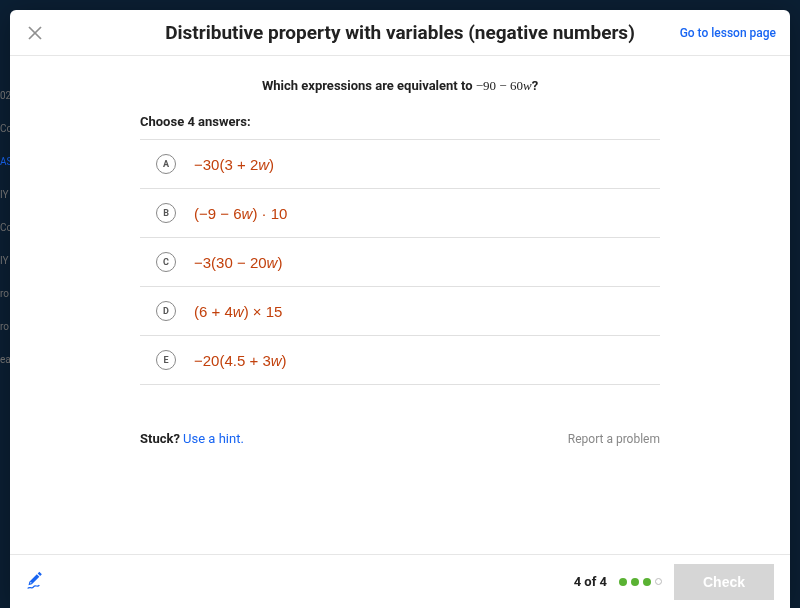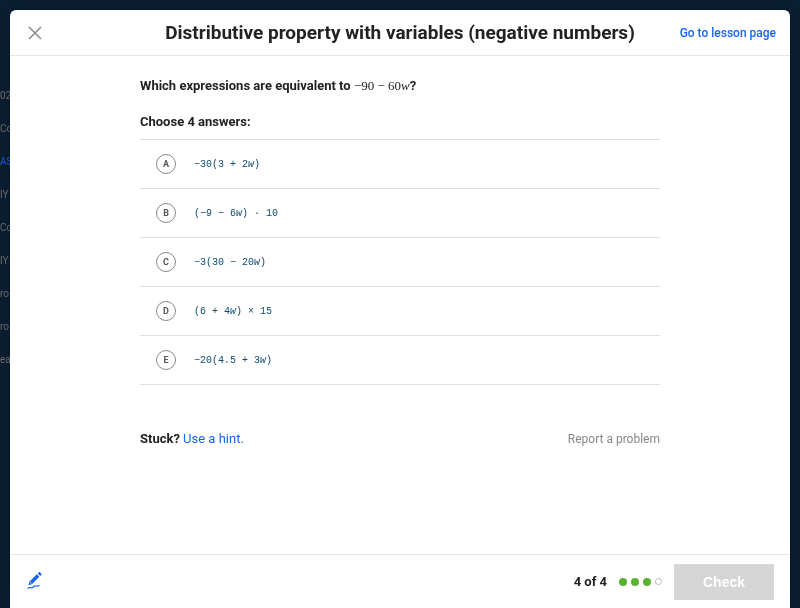--- a/index.html
+++ b/index.html
@@ -61,20 +61,21 @@
     flex: 1;
     overflow: auto;
     padding: 22px 130px 20px 130px;
   }
 
   .question {
     font-size: 13px;
     font-weight: 700;
     color: #222;
     margin-bottom: 20px;
+    text-align: center;
   }
   .question .math { font-family: "Times New Roman", serif; font-weight: 400; font-style: normal; }
   .math-var { font-style: italic; }
 
   .choose {
     font-size: 13px;
     font-weight: 700;
     color: #222;
     margin-bottom: 10px;
   }
@@ -95,23 +96,23 @@
     display: flex;
     align-items: center;
     justify-content: center;
     font-size: 9px;
     font-weight: 700;
     color: #555;
     margin-right: 18px;
     flex-shrink: 0;
   }
   .answer-expr {
-    font-family: Liberation Mono, monospace;
-    font-size: 10px;
-    color: #0c4a6e;
+    font-family: Liberation Sans, sans-serif;
+    font-size: 15px;
+    color: #c2410c;
   }
 
   .footer-hints {
     margin-top: 46px;
     display: flex;
     justify-content: space-between;
     align-items: center;
     font-size: 13px;
   }
   .stuck { font-weight: 700; color: #222; }

